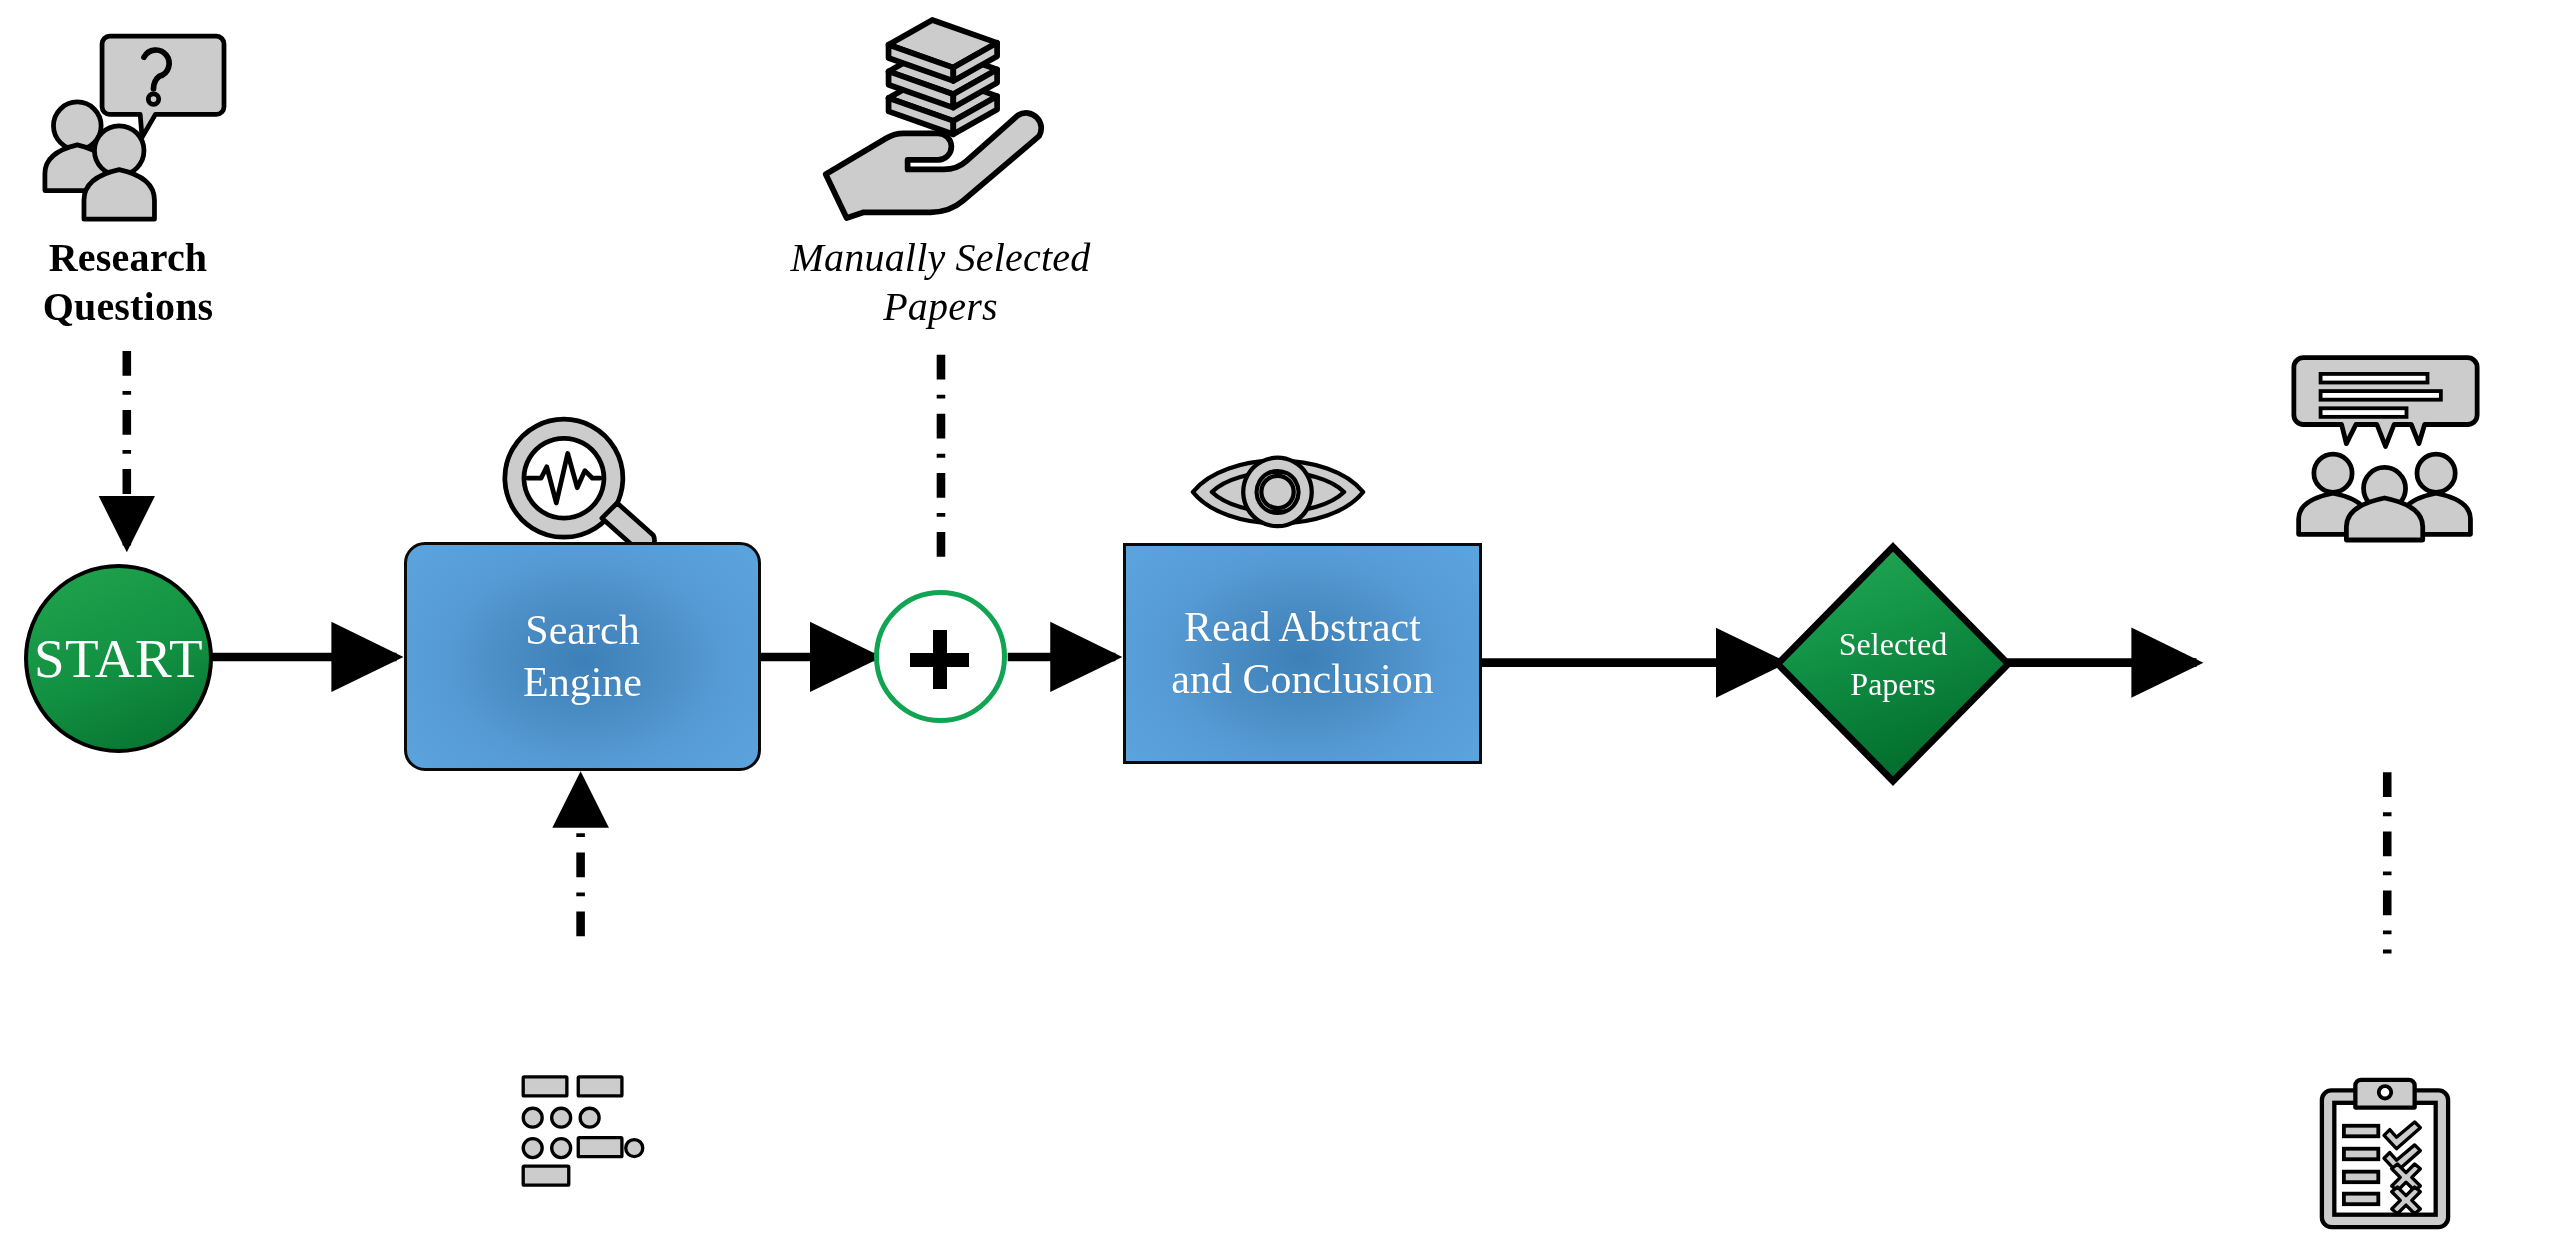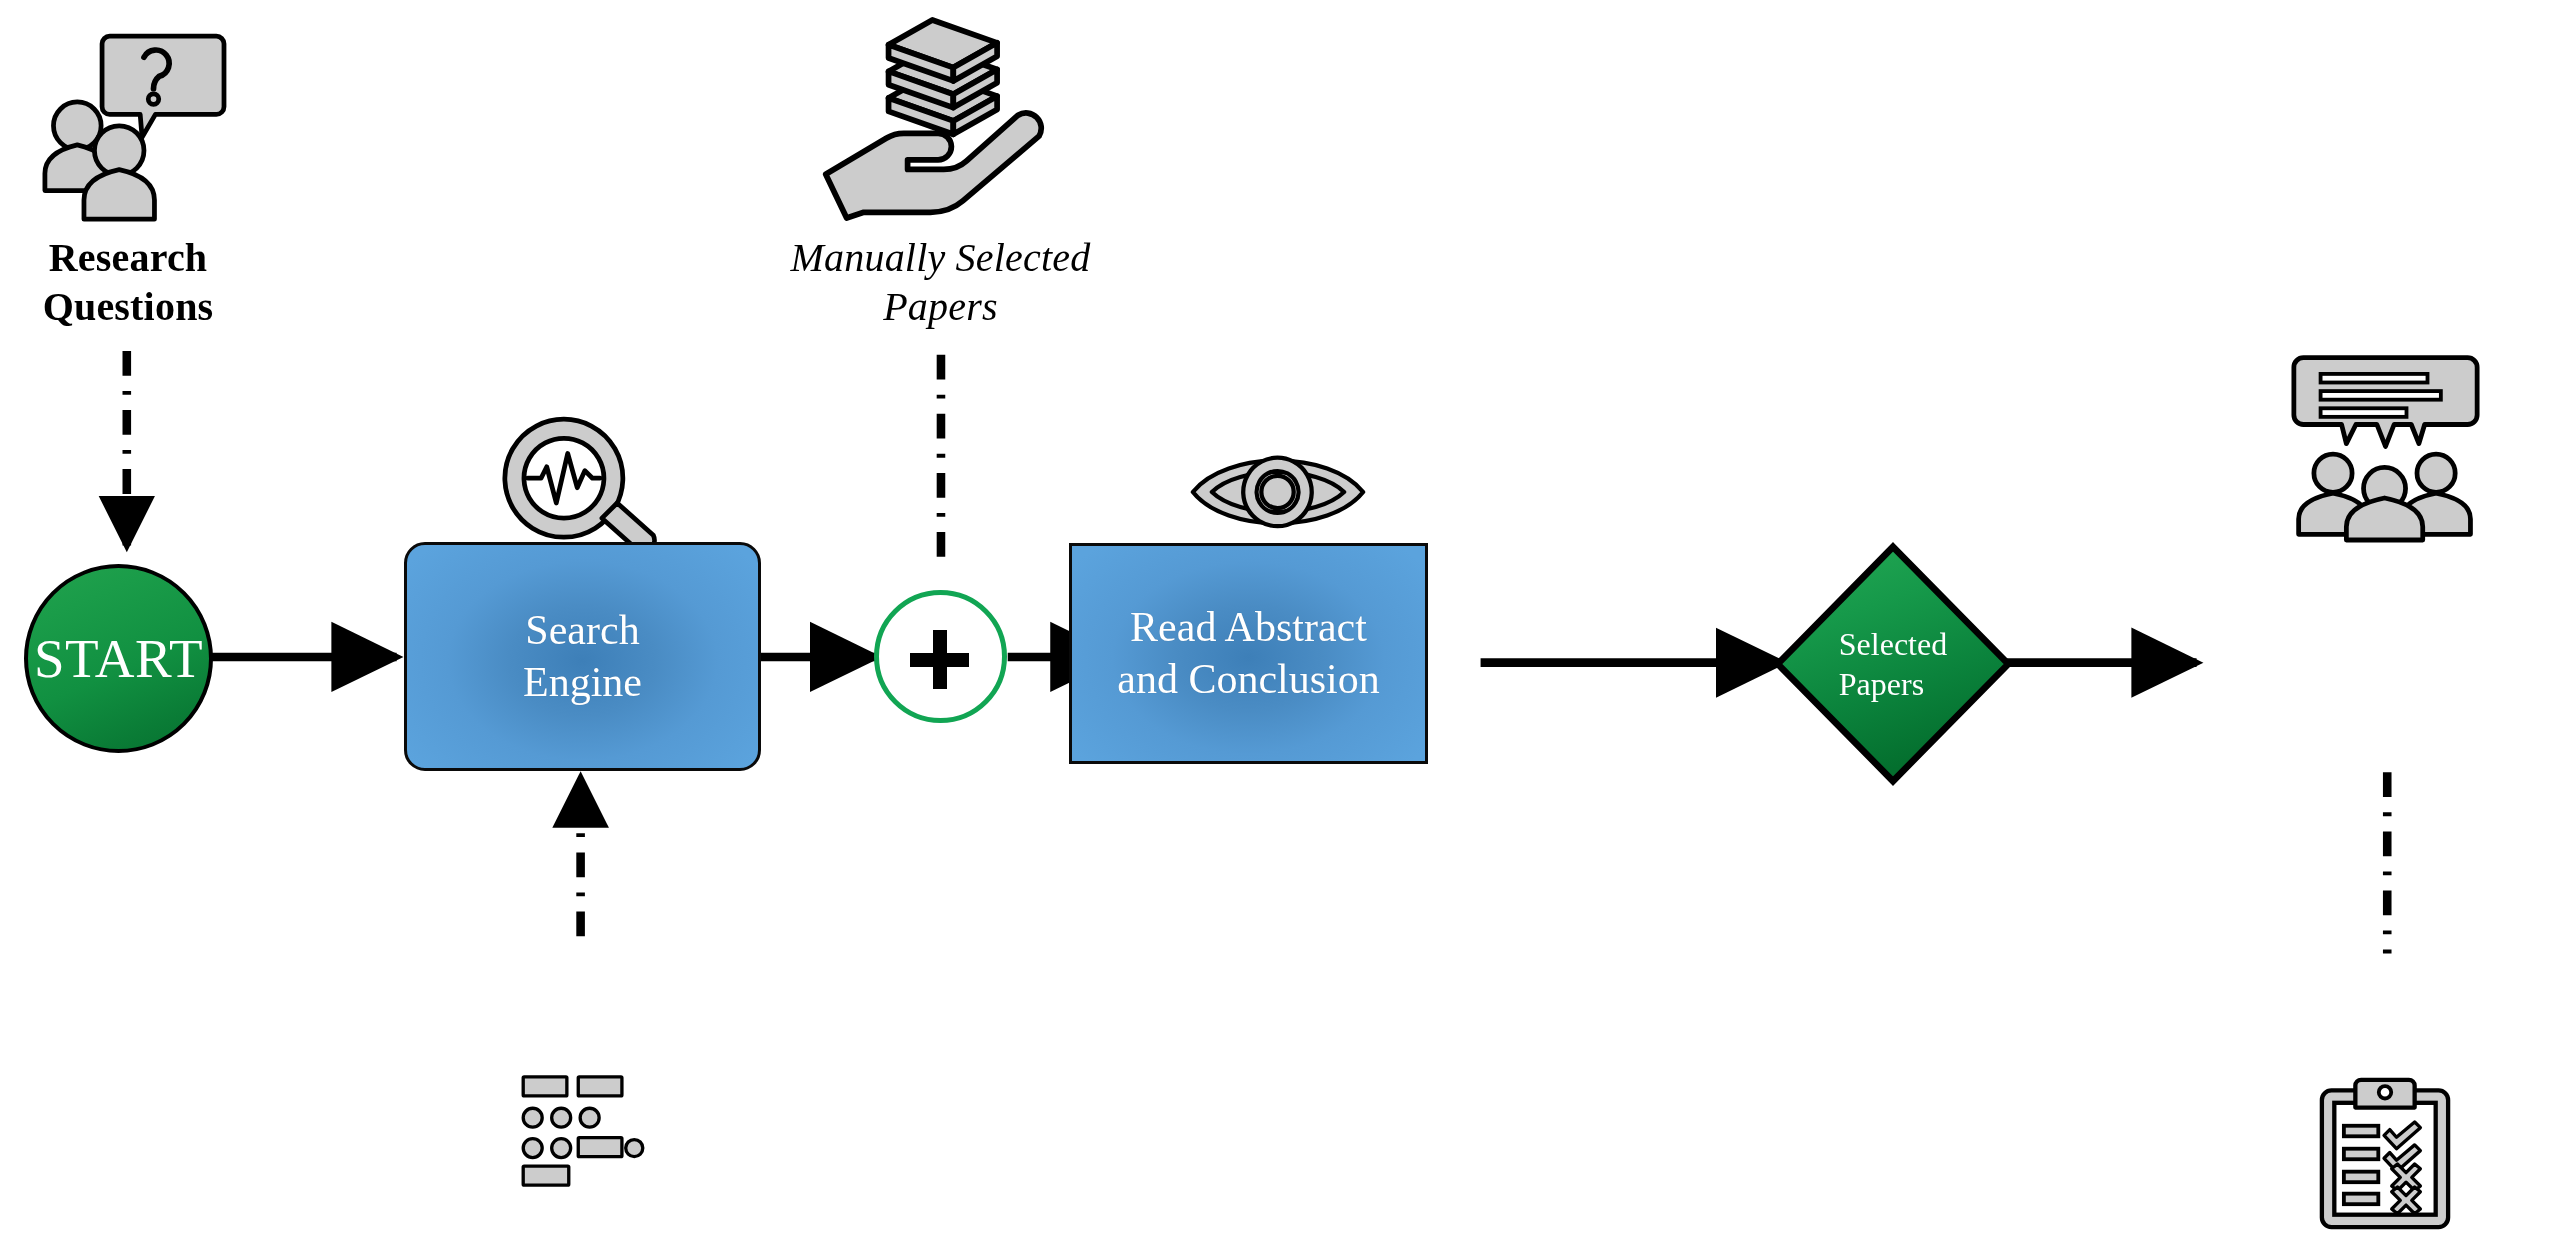--- a/index.html
+++ b/index.html
@@ -85,21 +85,21 @@
 
   
   .diamond-wrap { position: absolute; }
   .diamond-label {
     position: absolute;
     inset: 0;
     display: flex;
     align-items: center;
     justify-content: center;
     color: #ffffff;
-    text-align: left;
+    text-align: center;
     font-family: "Liberation Serif", "DejaVu Serif", serif;
     font-size: 32px;
     line-height: 1.25;
     white-space: pre-line;
     pointer-events: none;
   }
 
   
   .icon { position: absolute; }
   svg { display: block; overflow: visible; }
@@ -220,21 +220,21 @@
   <div class="icon" style="left:1190px;top:446px;width:176px;height:91px;">
     <svg viewBox="0 0 185 95" width="176" height="91">
       <g fill="#cccccc" stroke="#000000" stroke-width="4.5" stroke-linejoin="round">
         <path d="M3 48 C38 4, 147 4, 182 48 C147 92, 38 92, 3 48 Z
                  M23 48 C52 20, 133 20, 162 48 C133 76, 52 76, 23 48 Z"></path>
         <path d="M92 12 a36 36 0 1 1 -0.1 0 Z M92 26 a22 22 0 1 0 0.1 0 Z"></path>
         <circle cx="92" cy="48" r="17"></circle>
       </g>
     </svg>
   </div>
-  <div class="proc-box" style="left:1069px;top:543px;width:359px;height:221px;">
+  <div class="proc-box" style="left:1123px;top:543px;width:359px;height:221px;">
     <span class="proc-label">Read Abstract
 and Conclusion</span>
   </div>
 
   <div class="diamond-wrap" style="left:1773px;top:542px;width:240px;height:244px;">
     <svg viewBox="0 0 252 256" width="240" height="244">
       <defs>
         <linearGradient id="gradDiamond" x1="0" y1="0" x2="0.35" y2="1">
           <stop offset="0%" stop-color="#24a955"></stop>
           <stop offset="35%" stop-color="#16994a"></stop>

